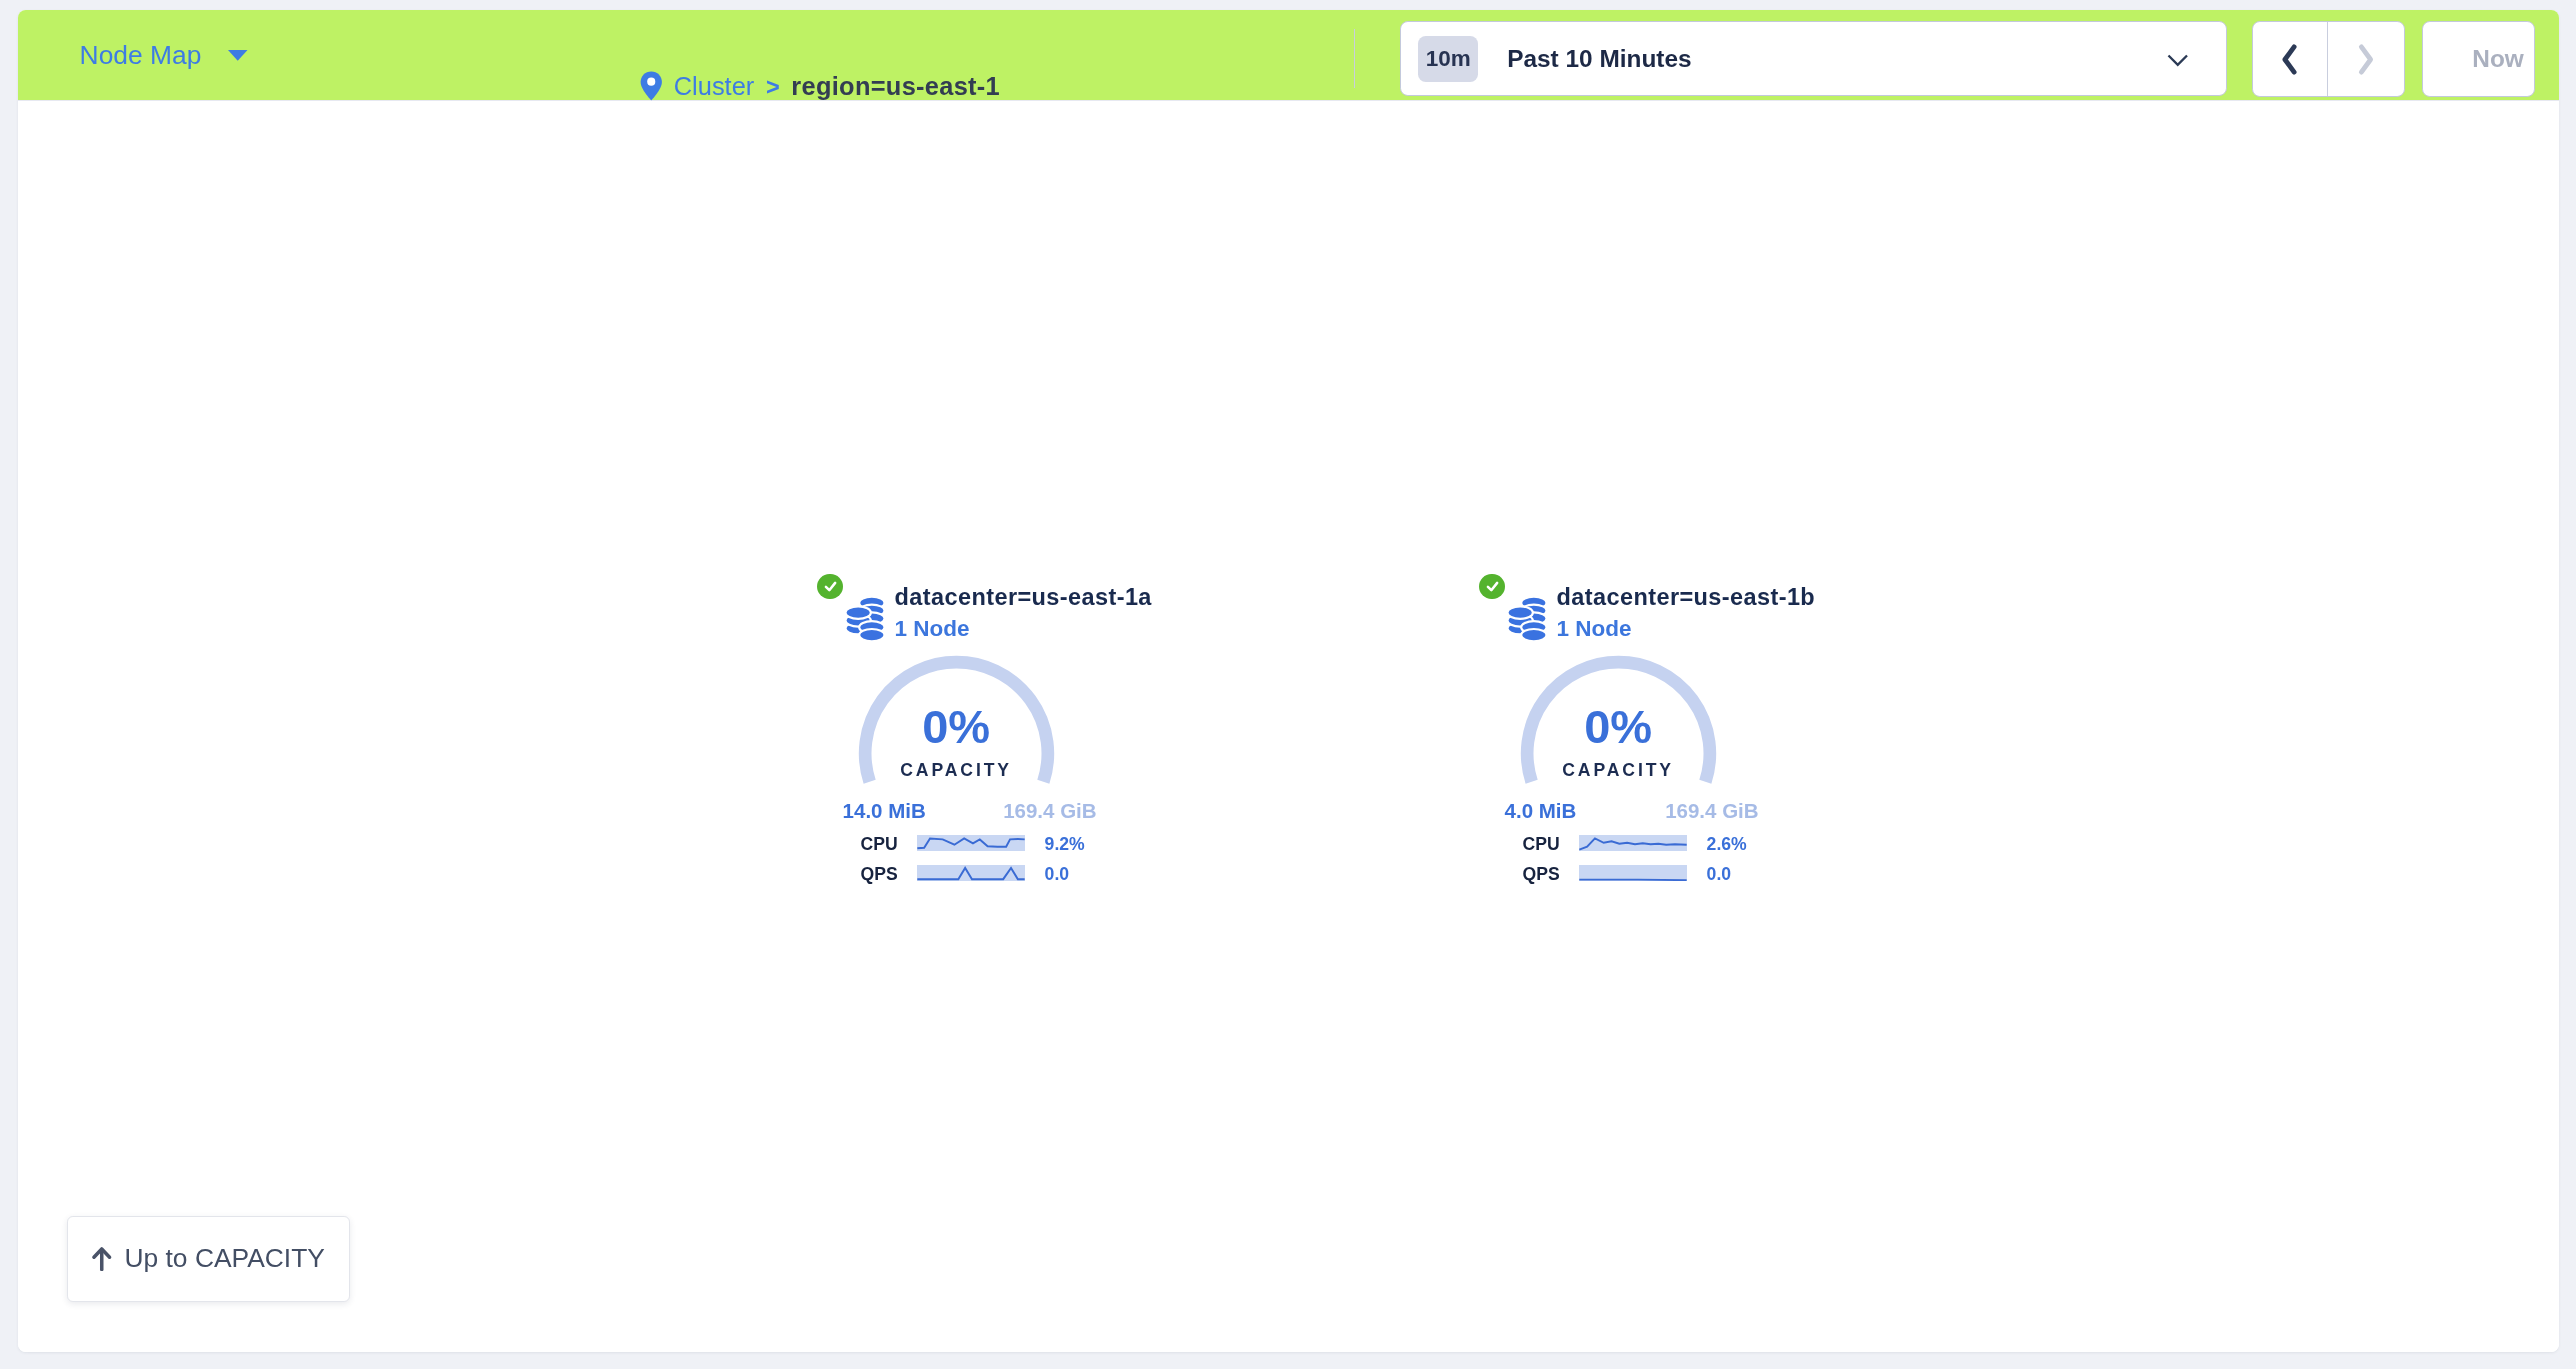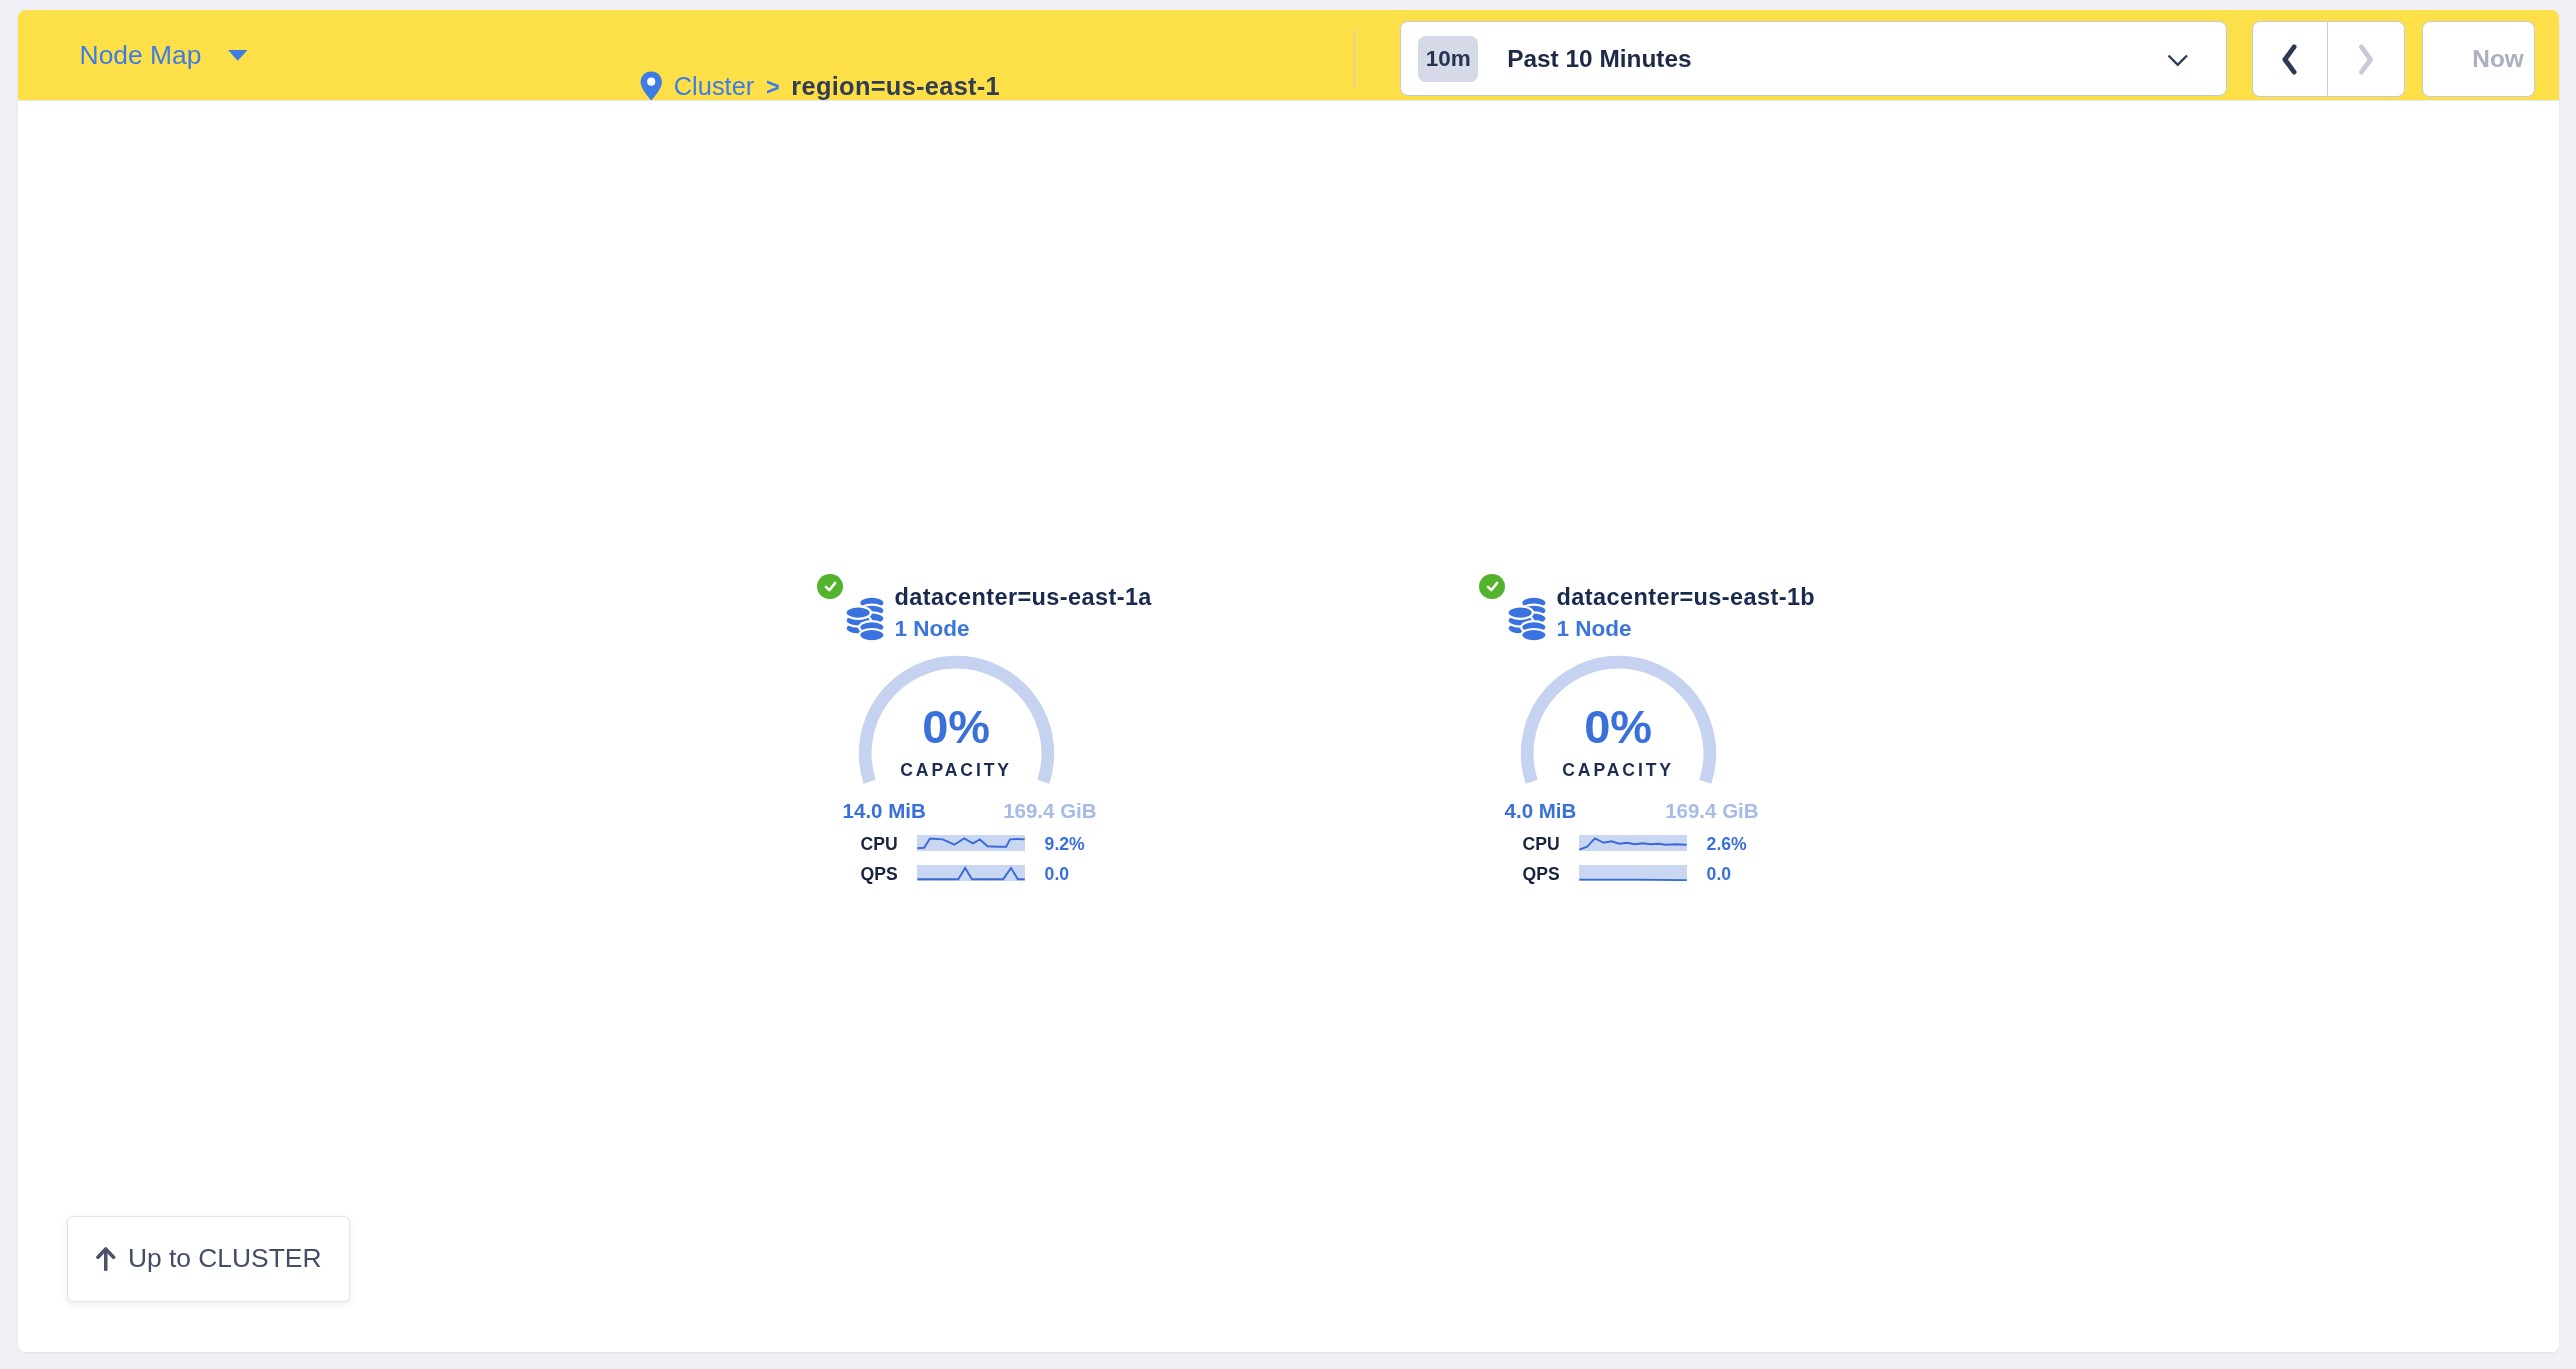--- a/index.html
+++ b/index.html
@@ -14,21 +14,21 @@
   .main-card{
     position:absolute; left:17.6px; top:9.8px; width:2541px; height:1342px;
     background:#ffffff; border-radius:7.8px;
     box-shadow:0 1px 2.9px rgba(40,50,80,.08);
   }
   
   .header{
     position:absolute; left:0; top:0; width:100%; height:91px;
     border-bottom:1px solid #e7e9f1;
     border-radius:7.8px 7.8px 0 0;
-    background:#fde047;
+    background:#bef264;
   }
   .view-switcher{
     position:absolute; left:62px; top:0; height:91px;
     display:flex; align-items:center; cursor:pointer;
   }
   .view-switcher .vs-label{ font-size:26.4px; color:#3d7ce4; }
   .view-switcher svg{ margin-left:25.4px; display:block; }
   .breadcrumb{
     position:absolute; left:622px; top:0; height:91px;
     display:flex; align-items:flex-end; gap:11.7px; font-size:25.4px;
@@ -279,18 +279,18 @@
         </span>
         <span class="metric-value">0.0</span>
       </div>
     </div>
 
     <div class="up-button">
       <svg width="21.5" height="25.4" viewBox="0 0 22 26">
         <line x1="11" y1="24" x2="11" y2="4" stroke="#4a5368" stroke-width="3.6" stroke-linecap="round"></line>
         <polyline points="3,11.5 11,3 19,11.5" fill="none" stroke="#4a5368" stroke-width="3.6" stroke-linecap="round" stroke-linejoin="round"></polyline>
       </svg>
-      <span>Up to CLUSTER</span>
+      <span>Up to CAPACITY</span>
     </div>
 
   </div>
 </div>
 
 
 </body></html>

